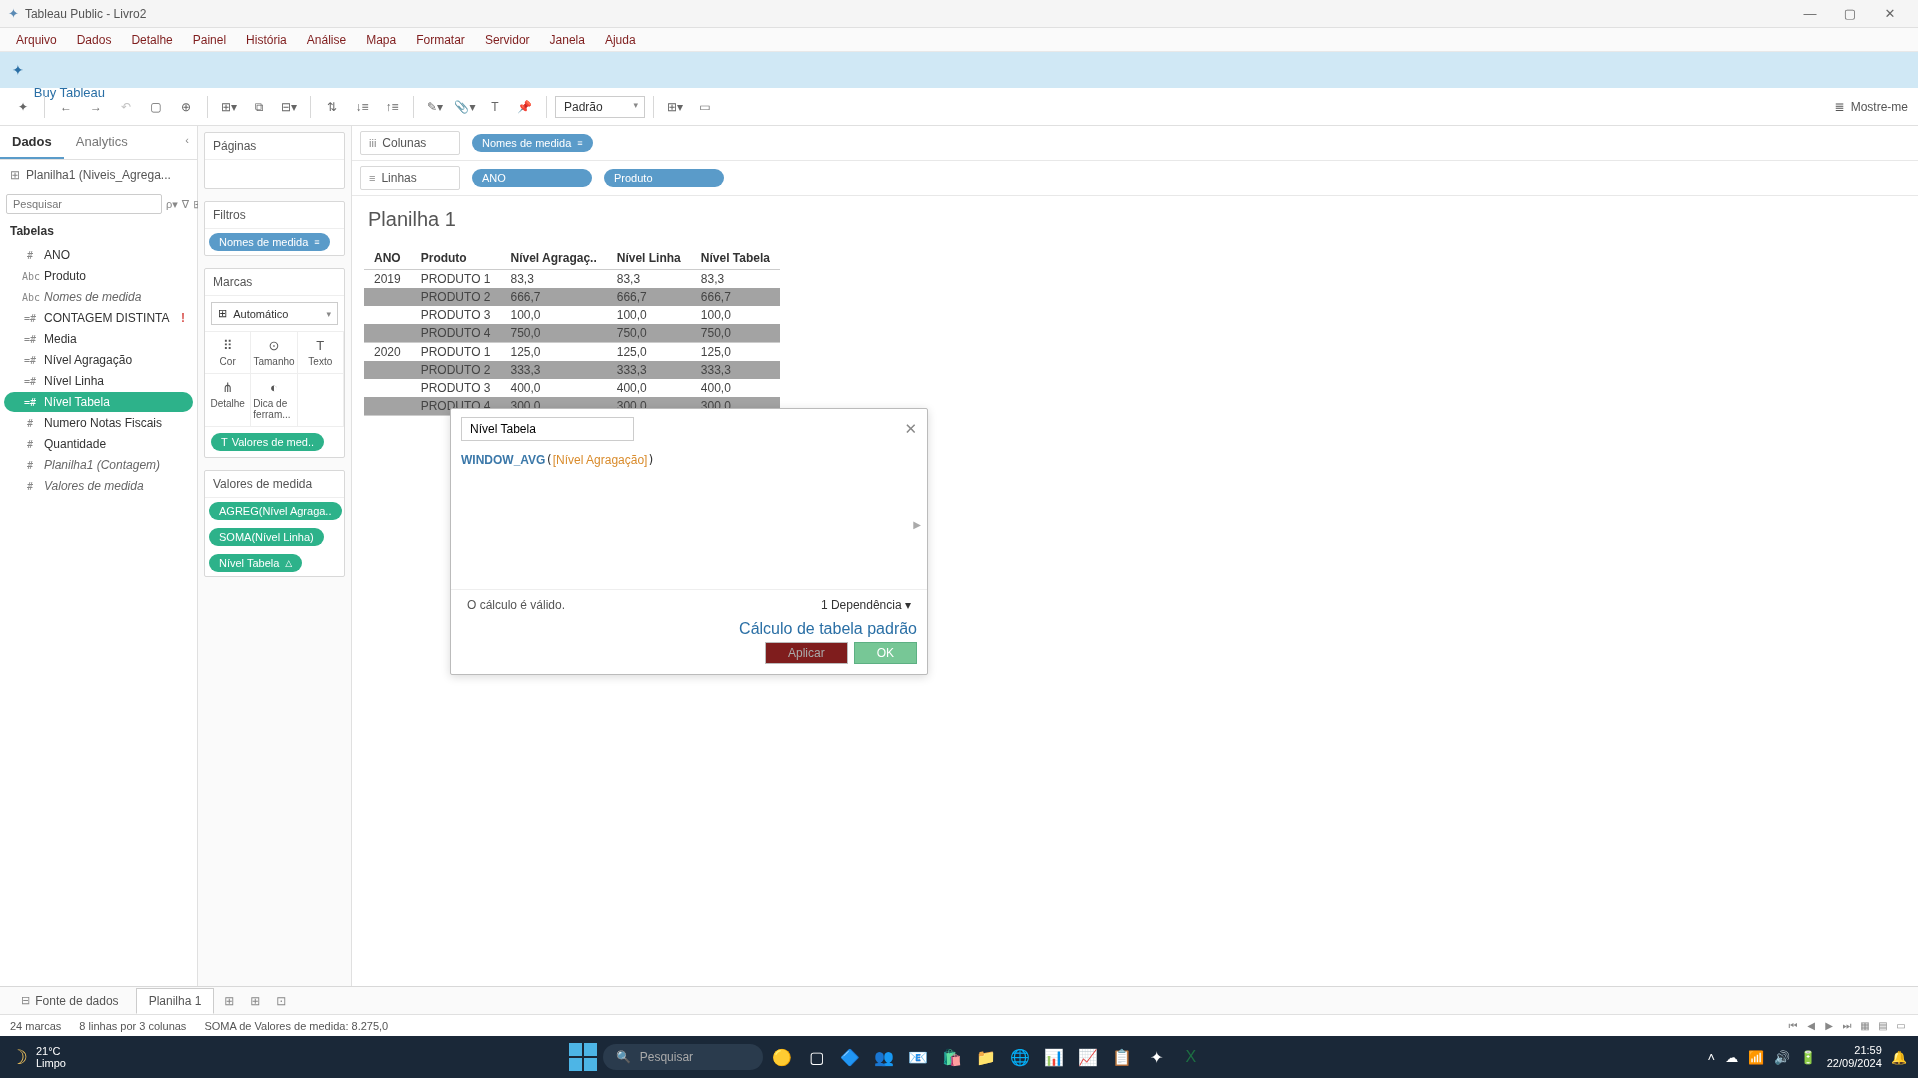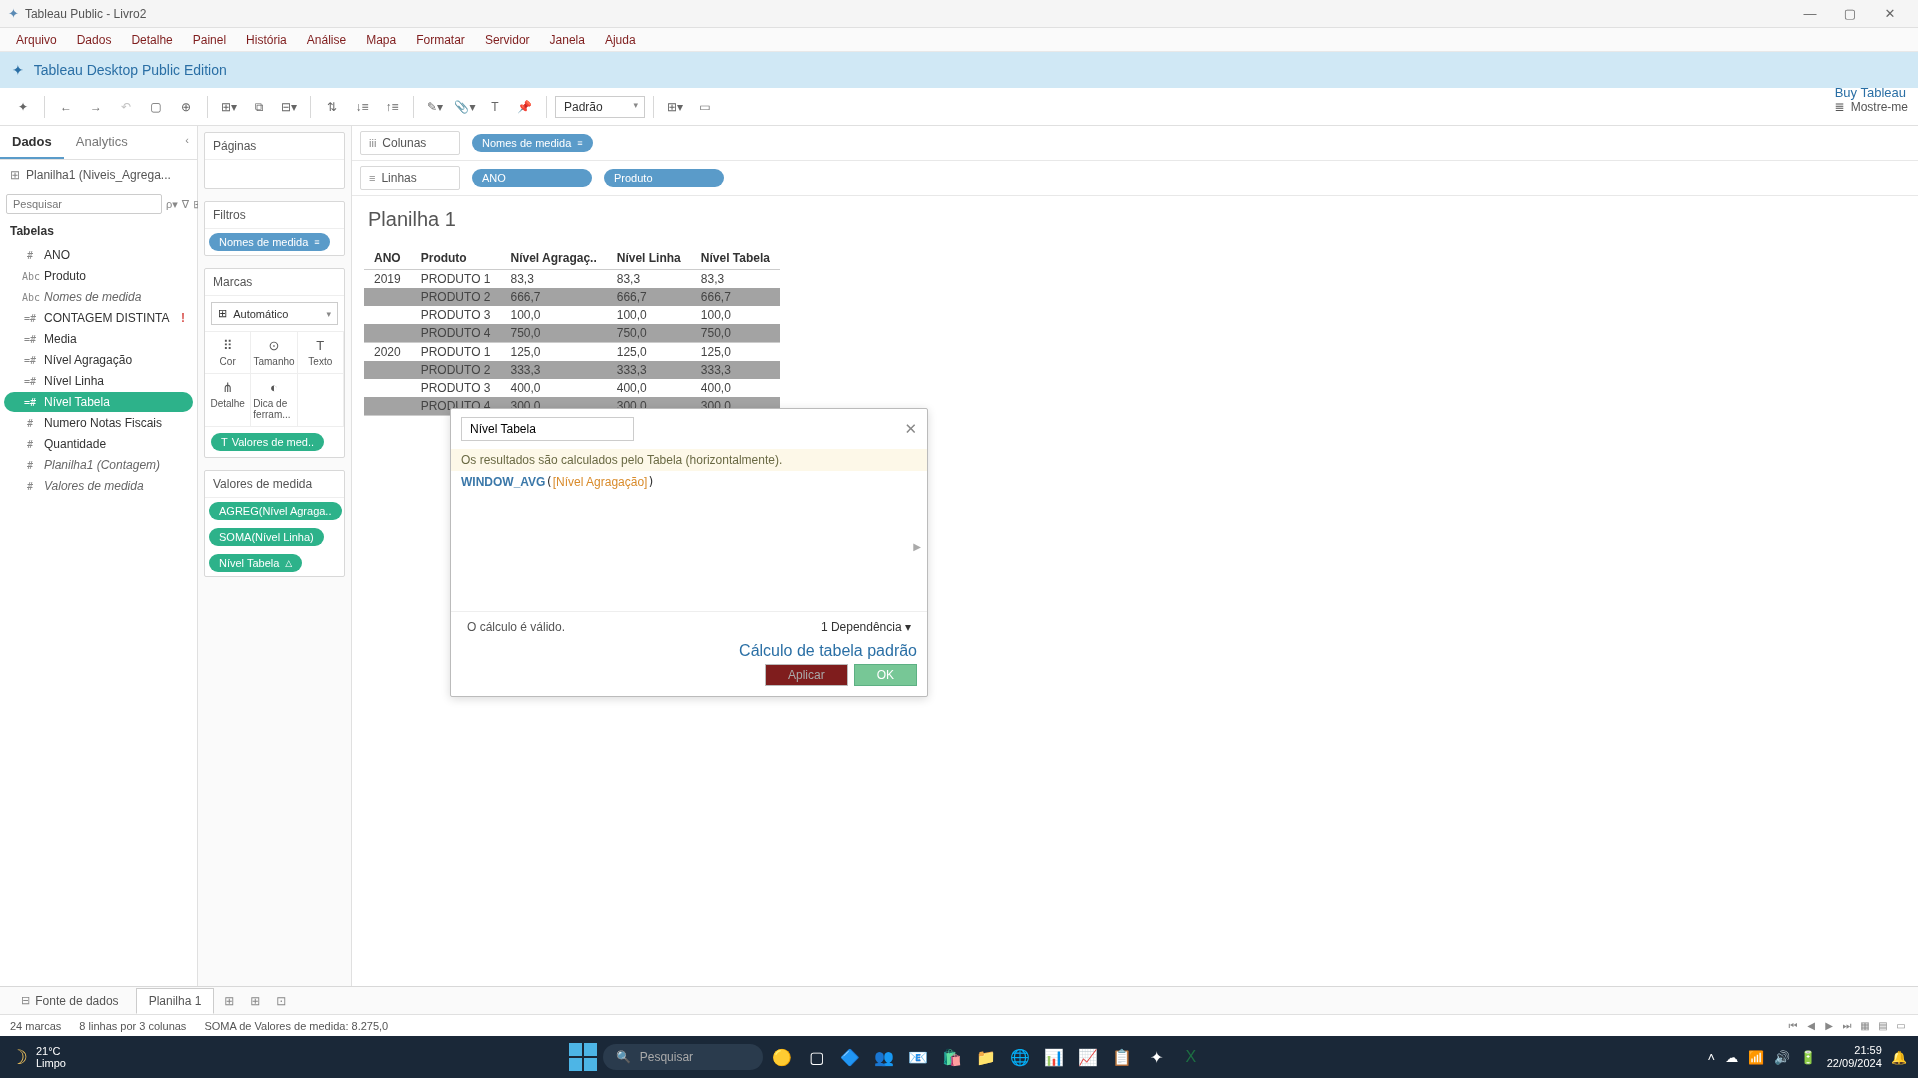--- a/index.html
+++ b/index.html
@@ -134,21 +134,20 @@
     <div class="mitem">Análise</div>
     <div class="mitem">Mapa</div>
     <div class="mitem">Formatar</div>
     <div class="mitem">Servidor</div>
     <div class="mitem">Janela</div>
     <div class="mitem">Ajuda</div>
   </div>
 
 <div class="banner">
   <span class="blogo">✦</span>
-  <span class="btext">Tableau Desktop Public Edition</span>
   <span class="buy">Buy Tableau</span>
 </div>
 
 <div class="toolbar">
   <div class="tbtn">✦</div>
   <div class="tsep"></div>
   <div class="tbtn">←</div>
   <div class="tbtn">→</div>
   <div class="tbtn" style="opacity:.4">↶</div>
   <div class="tbtn">▢</div>
@@ -396,21 +395,20 @@
       </table>
     </div>
   </div>
 </div>
 
 <div class="calc-dialog">
   <div class="calc-head">
     <input class="calc-name" value="Nível Tabela" style="">
     <span class="close">✕</span>
   </div>
-  <div class="calc-msg">Os resultados são calculados pelo Tabela (horizontalmente).</div>
   <div class="calc-body">
     <span class="fn">WINDOW_AVG</span>(<span class="fld">[<span>Nível Agragação</span>]</span>)
     <span class="expand">▶</span>
   </div>
   <div class="calc-foot">
     <span class="valid">O cálculo é válido.</span>
     <span class="dep" style="margin-left:auto">1 Dependência ▾</span>
   </div>
   <div style="text-align:right;padding:0 10px 4px">
     <span class="link" style="color:#2a6fa5;cursor:pointer;font-size:16px">Cálculo de tabela padrão</span>

